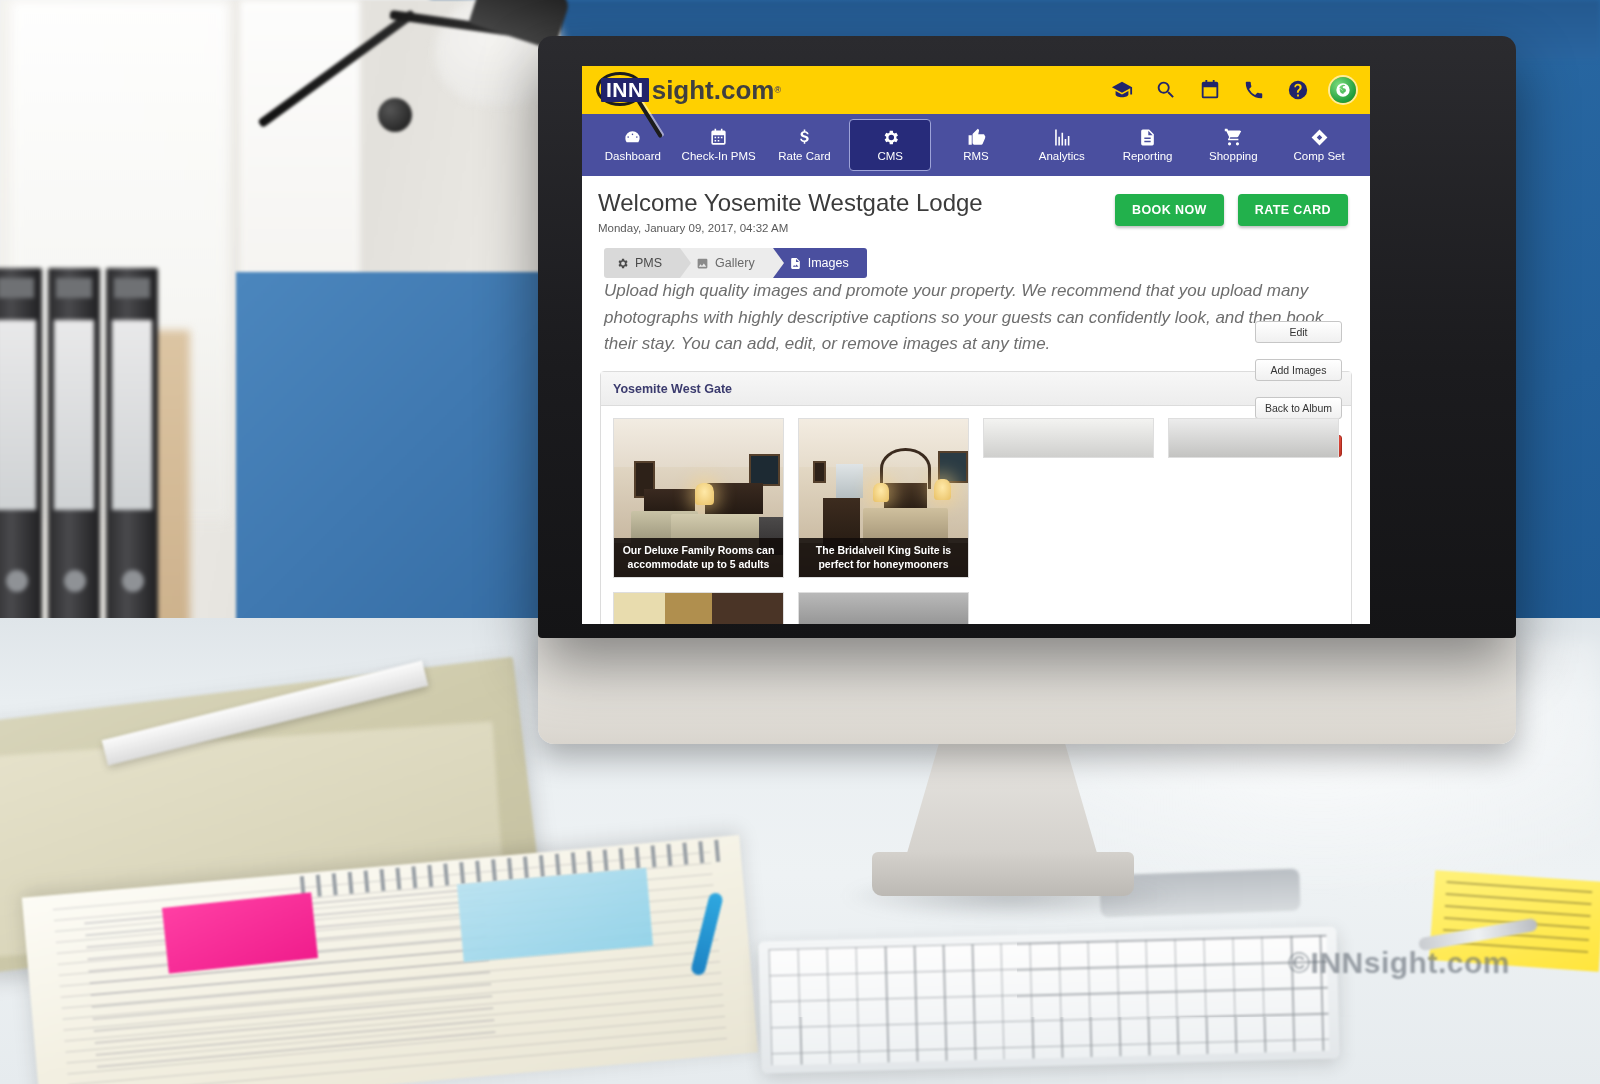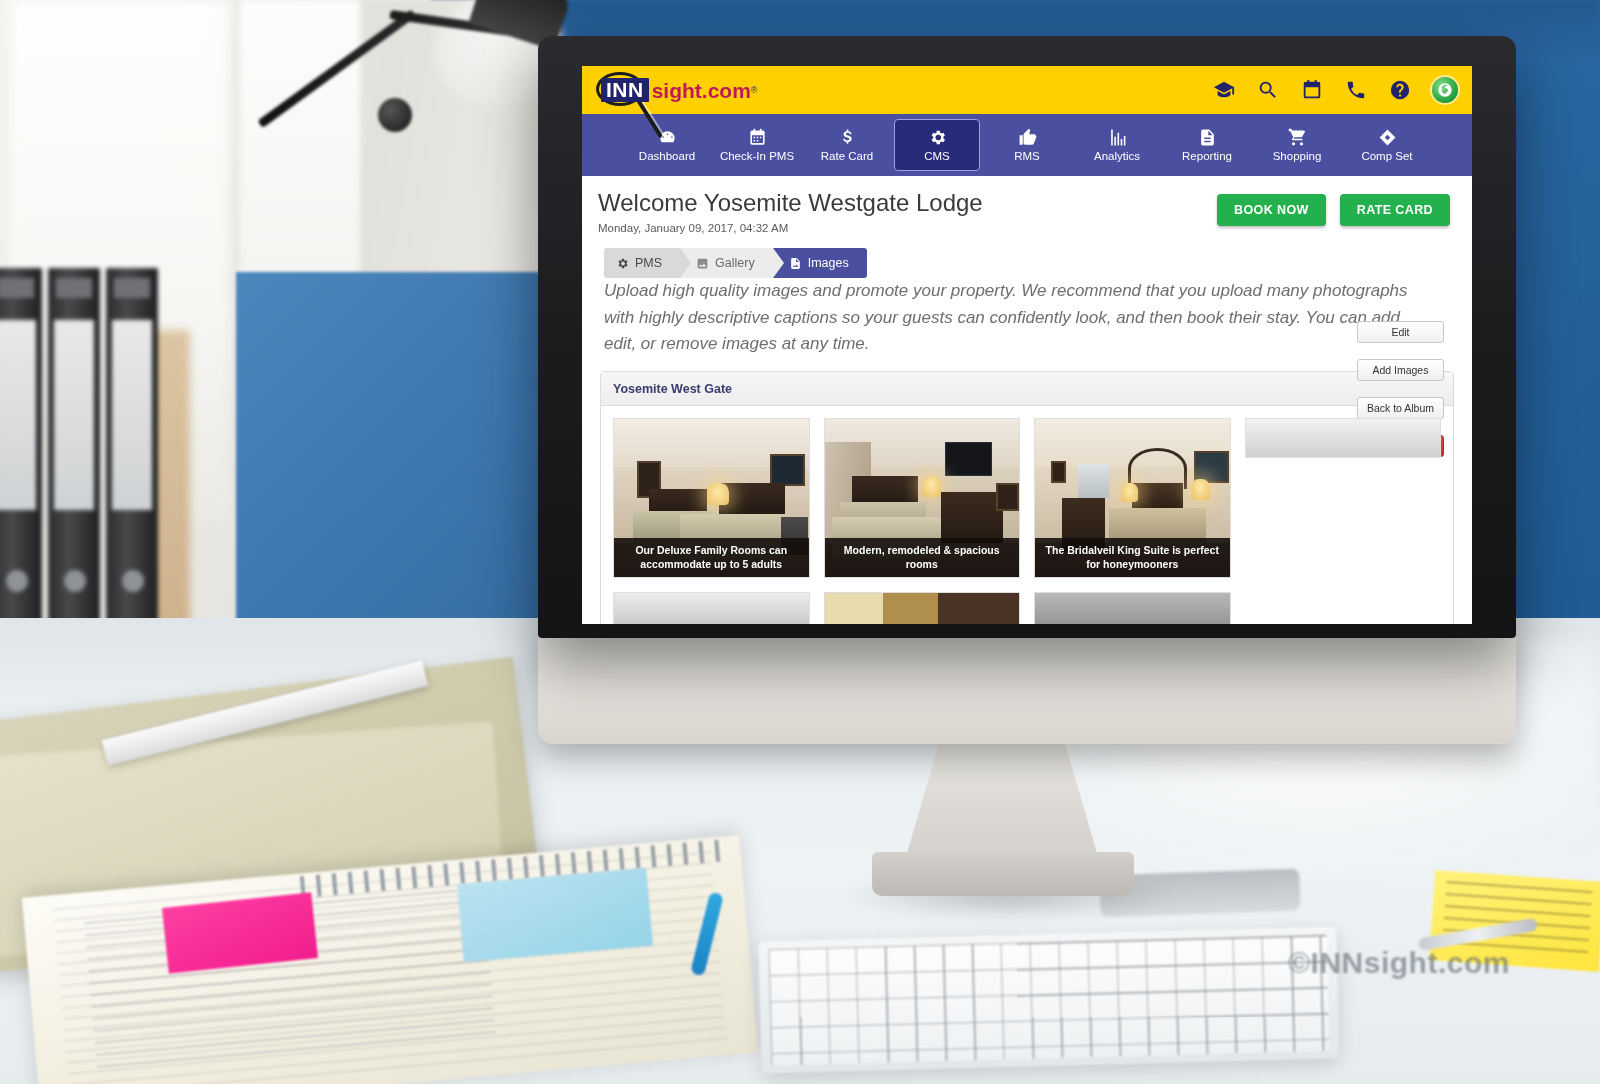--- a/index.html
+++ b/index.html
@@ -210,21 +210,21 @@
 
   
   .monitor {
     position:absolute; left:538px; top:36px; width:978px; height:602px;
     background: linear-gradient(180deg,#2b2b2f 0%, #1b1b1e 55%, #141416 100%);
     border-radius: 14px 14px 4px 4px;
     box-shadow: 0 26px 60px rgba(0,0,0,.45);
   }
   .bezel-top { position:absolute; left:0; top:0; width:100%; height:32px; }
   .screen {
-    position:absolute; left:44px; top:30px; width:890px; height:558px;
+    position:absolute; left:44px; top:30px; width:788px; height:558px;
     background:#ffffff; overflow:hidden;
   }
   .monitor-chin {
     position:absolute; left:538px; top:630px; width:978px; height:114px;
     background: linear-gradient(180deg,#f0eeea 0%, #e6e3dd 55%, #d9d5ce 100%);
     border-radius: 0 0 16px 16px;
     box-shadow: 0 14px 30px rgba(0,0,0,.28);
   }
   .stand-neck {
     position:absolute; left:905px; top:740px; width:194px; height:120px;
@@ -262,21 +262,21 @@
     background:#1c1c1c; transform: rotate(-32deg); transform-origin: top center;
     border-radius:2px;
     box-shadow: 2px 0 0 rgba(255,255,255,.5);
   }
   .logo-innbox {
     background:#22246b; color:#ffffff; font-weight:bold; font-size:21px;
     padding: 1px 5px 2px 5px; letter-spacing:.5px; line-height:1;
     margin-left: 9px; border-radius:1px; z-index:2;
   }
   .logo-rest {
-    color:#be185d; font-weight:bold; font-size:21px; margin-left:3px; line-height:1;
+    color:#404040; font-weight:bold; font-size:26px; margin-left:3px; line-height:1;
   }
   .logo-tm { color:#22246b; font-size:9px; vertical-align: super; }
 
   .topicons { display:flex; align-items:center; gap:20px; }
   .topicons .ic { width:24px; height:24px; color:#22246b; cursor:pointer; display:flex; align-items:center; justify-content:center; }
   .topicons .ic svg { width:22px; height:22px; fill:#22246b; }
   .globe-ic {
     width:26px; height:26px; border-radius:50%;
     background: radial-gradient(circle at 35% 32%, #7ddc7d, #1f9d3d 70%, #137a2d);
     display:flex; align-items:center; justify-content:center;
@@ -672,36 +672,20 @@
                 <div class="r-head" style="left:18%;top:44%;width:30%;height:16%"></div>
                 <div class="r-head" style="left:54%;top:40%;width:34%;height:20%"></div>
                 <div class="r-lamp" style="left:48%;top:40%;width:11%;height:14%"></div>
                 <div class="r-bed" style="left:10%;top:58%;width:40%;height:26%;background:linear-gradient(180deg,#c9c3a6,#8e886f)"></div>
                 <div class="r-bed" style="left:34%;top:60%;width:52%;height:28%;background:linear-gradient(180deg,#d2cbae,#978f74)"></div>
                 <div class="r-dresser" style="left:86%;top:62%;width:14%;height:24%;background:linear-gradient(180deg,#4c4a4a,#2e2c2c)"></div>
               </div>
               <div class="cap">Our Deluxe Family Rooms can accommodate up to 5 adults</div>
             </div>
 
-            <div class="thumb">
-              <div class="photo room">
-                <div class="r-ceiling" style="background:linear-gradient(180deg,#efe9df,#ded4c5)"></div>
-                <div class="r-wall" style="background:linear-gradient(180deg,#ddd2bf,#b5a68e)"></div>
-                <div class="r-wall-l" style="left:0;width:24%;background:linear-gradient(100deg,#cec2ae,#a99a82)"></div>
-                <div class="r-carpet" style="background:linear-gradient(180deg,#8f7f68,#6f604d)"></div>
-                <div class="r-tv" style="left:62%;top:14%;width:24%;height:22%"></div>
-                <div class="r-head" style="left:14%;top:36%;width:34%;height:18%"></div>
-                <div class="r-lamp" style="left:50%;top:36%;width:10%;height:13%"></div>
-                <div class="r-bed" style="left:8%;top:52%;width:44%;height:26%;background:linear-gradient(180deg,#cdc4a9,#948c72)"></div>
-                <div class="r-bed" style="left:4%;top:62%;width:56%;height:26%;background:linear-gradient(180deg,#d6ccb2,#9c9378)"></div>
-                <div class="r-dresser" style="left:60%;top:46%;width:32%;height:32%"></div>
-                <div class="r-pic" style="left:88%;top:40%;width:12%;height:18%"></div>
-              </div>
-              <div class="cap">Modern, remodeled &amp; spacious rooms</div>
-            </div>
 
             <div class="thumb">
               <div class="photo room">
                 <div class="r-ceiling" style="background:linear-gradient(180deg,#f3ece1,#e4dac9)"></div>
                 <div class="r-wall" style="background:linear-gradient(180deg,#e3d8c4,#c0af95)"></div>
                 <div class="r-carpet" style="background:linear-gradient(180deg,#8e7c65,#6d5d4a)"></div>
                 <div class="r-pic" style="left:8%;top:26%;width:8%;height:14%"></div>
                 <div class="r-window" style="left:22%;top:28%;width:16%;height:22%;background:linear-gradient(180deg,#dfe4e6,#b6bfc2)"></div>
                 <div class="r-pic" style="left:82%;top:20%;width:18%;height:20%;background:#2a3b44"></div>
                 <div class="r-canopy" style="left:48%;top:18%;width:30%;height:26%"></div>

